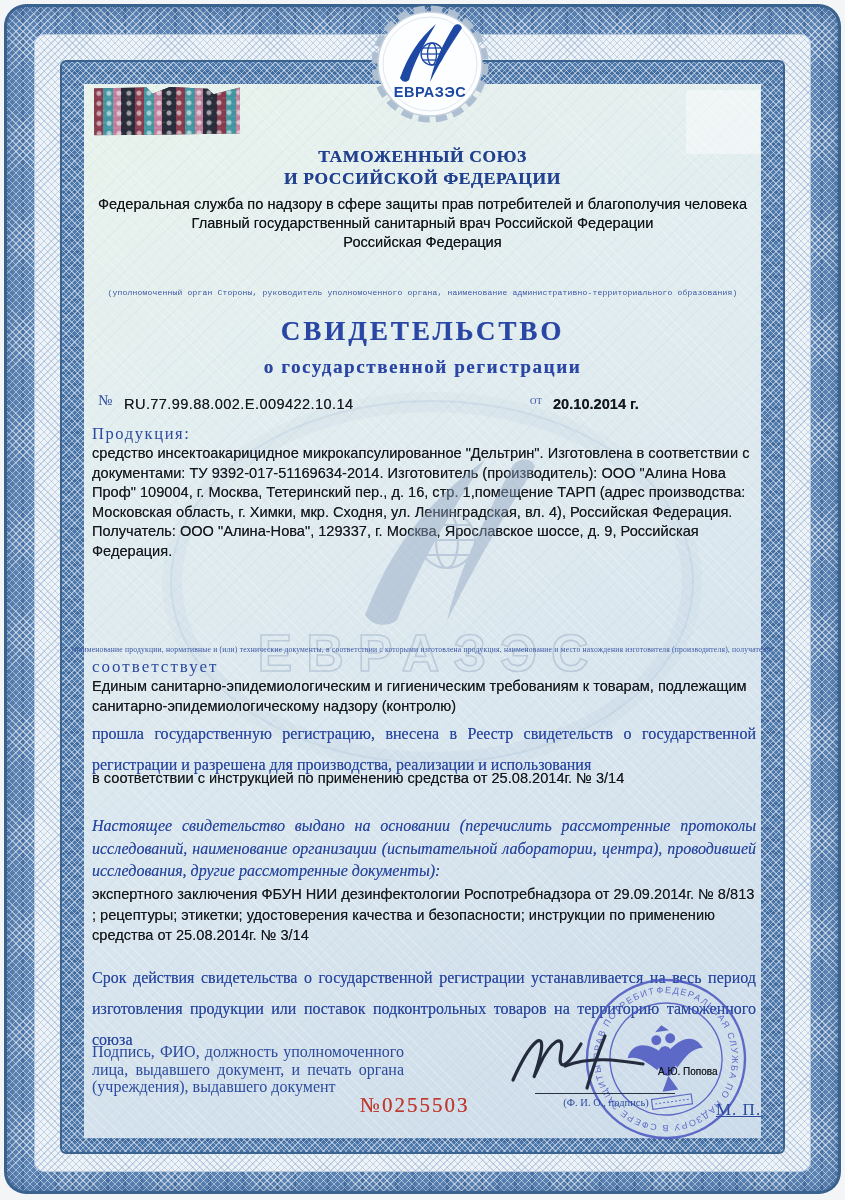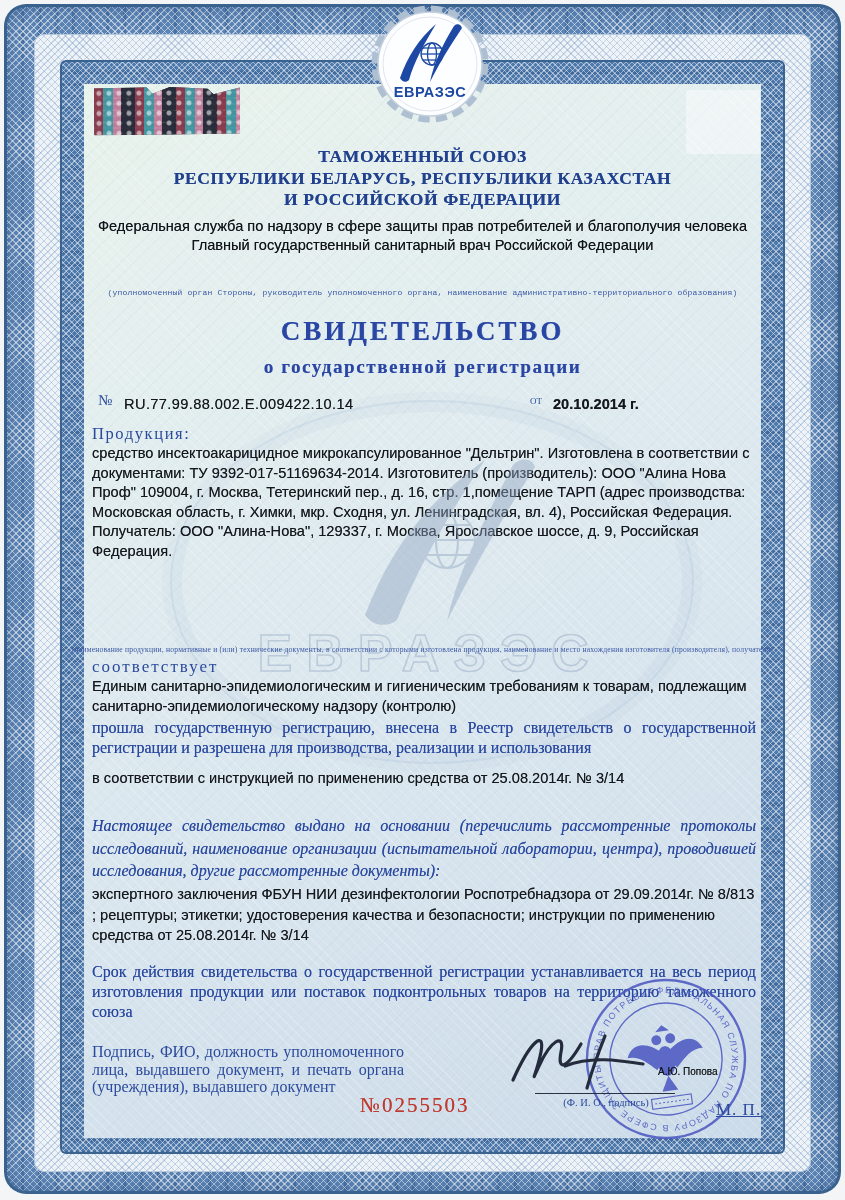--- a/index.html
+++ b/index.html
@@ -55,21 +55,21 @@
   }
   
   .serifblue{color:#2b4a9d;font-family:"Liberation Serif",serif;}
   .sans{font-family:"Liberation Sans",sans-serif;color:#14181d;}
   .hdr-org{font-weight:bold;font-size:17.5px;line-height:21.5px;color:#21418f;letter-spacing:.6px;text-shadow:0 0 .5px rgba(33,65,143,.8);}
   .hdr-agency{font-size:14.6px;line-height:19px;color:#101419;text-shadow:0 0 .4px rgba(0,0,0,.65);}
   .tiny-caption{font-size:8px;color:#3a57a5;letter-spacing:.2px;white-space:nowrap;text-align:center;}
   .doc-title{font-weight:bold;font-size:27px;letter-spacing:3px;color:#2a46a4;text-shadow:.4px .4px 0 rgba(42,70,164,.55);}
   .doc-subtitle{font-weight:bold;font-size:19px;letter-spacing:1.6px;color:#2a46a4;text-shadow:.3px .3px 0 rgba(42,70,164,.5);}
   .body-sans{font-size:14.6px;line-height:19.6px;text-shadow:0 0 .4px rgba(0,0,0,.6);}
-  .para-serif{font-size:16px;line-height:20px;color:#28479f;text-align:justify;text-align-last:left;text-shadow:0 0 .4px rgba(40,71,159,.7);}
+  .para-serif{font-size:16px;line-height:31px;color:#28479f;text-align:justify;text-align-last:left;text-shadow:0 0 .4px rgba(40,71,159,.7);}
   .sig-label{font-size:16px;line-height:17.5px;color:#2b4a9d;text-align:justify;text-align-last:left;}
   .serial{font-size:21px;letter-spacing:2px;color:#c0392e;text-shadow:0 0 .4px rgba(192,57,46,.7);}
   
   .holo{
     left:94px;top:87px;width:146px;height:48px;
     background-color:#2e323c;
     background-image:
       radial-gradient(circle 3px at 5px 6px, rgba(255,255,255,.55) 2px, transparent 3px),
       radial-gradient(circle 3px at 10px 14px, rgba(255,220,120,.4) 2px, transparent 3px),
       repeating-linear-gradient(90deg,
@@ -116,24 +116,24 @@
       <line x1="51" y1="50" x2="73" y2="50"></line>
       <line x1="53" y1="44" x2="71" y2="44"></line>
       <line x1="53" y1="56" x2="71" y2="56"></line>
     </g>
     <text x="60" y="93" text-anchor="middle" font-family="Liberation Sans, sans-serif" font-weight="bold" font-size="14.5" fill="#1d49a4" letter-spacing="0.5">ЕВРАЗЭС</text>
   </svg>
 </div>
 
 <div class="abs" style="left:90px;right:90px;top:146px;text-align:center;">
   <div class="hdr-org">ТАМОЖЕННЫЙ СОЮЗ</div>
-  <div class="hdr-org">РЕСПУБЛИКИ БЕЛАРУСЬ, РЕСПУБЛИКИ КАЗАХСТАН</div>
   <div class="hdr-org">И РОССИЙСКОЙ ФЕДЕРАЦИИ</div>
   <div class="sans hdr-agency" style="margin-top:6px;">Федеральная служба по надзору в сфере защиты прав потребителей и благополучия человека</div>
   <div class="sans hdr-agency">Главный государственный санитарный врач Российской Федерации</div>
+  <div class="sans hdr-agency">Российская Федерация</div>
 </div>
 <div class="abs tiny-caption" style="left:60px;right:60px;top:288px;font-family:Liberation Mono, monospace;">(уполномоченный орган Стороны, руководитель уполномоченного органа, наименование административно-территориального образования)</div>
 
 <div class="abs doc-title" style="left:0;right:0;top:316px;text-align:center;">СВИДЕТЕЛЬСТВО</div>
 <div class="abs doc-subtitle" style="left:0;right:0;top:356px;text-align:center;">о государственной регистрации</div>
 
 <div class="abs serifblue" style="left:98px;top:392px;font-size:15px;">№</div>
 <div class="abs sans body-sans" style="left:124px;top:395px;letter-spacing:.4px;">RU.77.99.88.002.Е.009422.10.14</div>
 <div class="abs serifblue" style="left:530px;top:392px;font-size:13px;font-variant:small-caps;">от</div>
 <div class="abs sans body-sans" style="left:553px;top:395px;font-weight:bold;">20.10.2014 г.</div>

